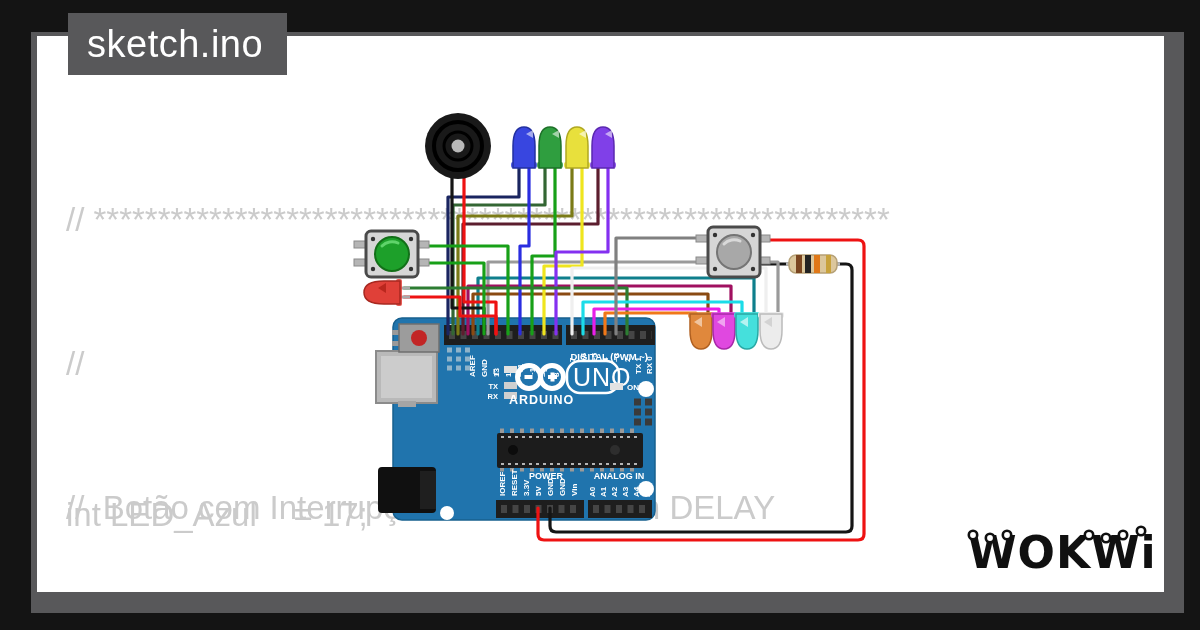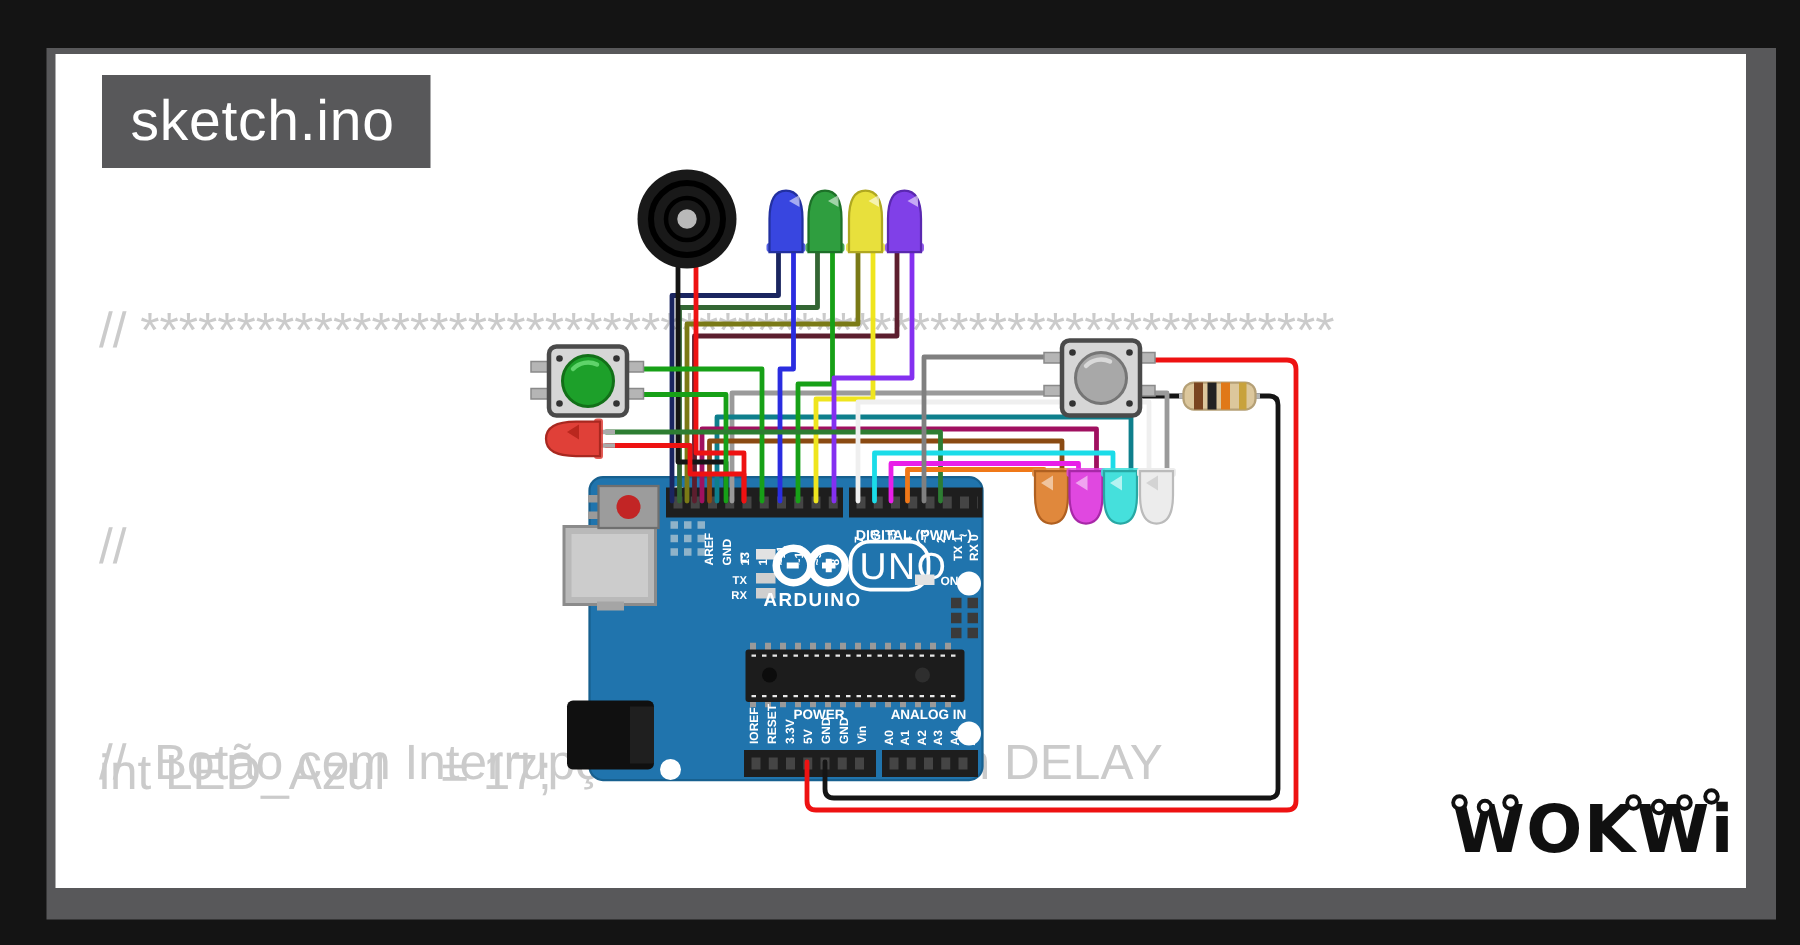--- a/index.html
+++ b/index.html
@@ -13,21 +13,20 @@
   }
   .card{
     position:absolute;left:37px;top:36px;width:1127px;height:556px;
     background:#ffffff;overflow:hidden;
   }
   .filename-tab{
     position:absolute;left:68px;top:13px;width:219px;height:62px;
     background:#58585a;color:#ffffff;font-size:38px;
     display:flex;align-items:center;padding-left:19px;box-sizing:border-box;
     letter-spacing:0.5px;
-    margin-top:37px;
   }
   .code{
     position:absolute;left:29px;top:0;width:1098px;
     color:#cbcbcb;font-size:33px;white-space:pre;line-height:48px;
   }
   .code-comments{top:64px;}
   .code-vars{top:359px;}
   .code div{height:48px;overflow:hidden;}
   svg.circuit{position:absolute;left:0;top:0;pointer-events:none;}
   .wokwi-logo{position:absolute;left:960px;top:518px;width:200px;height:64px;}

